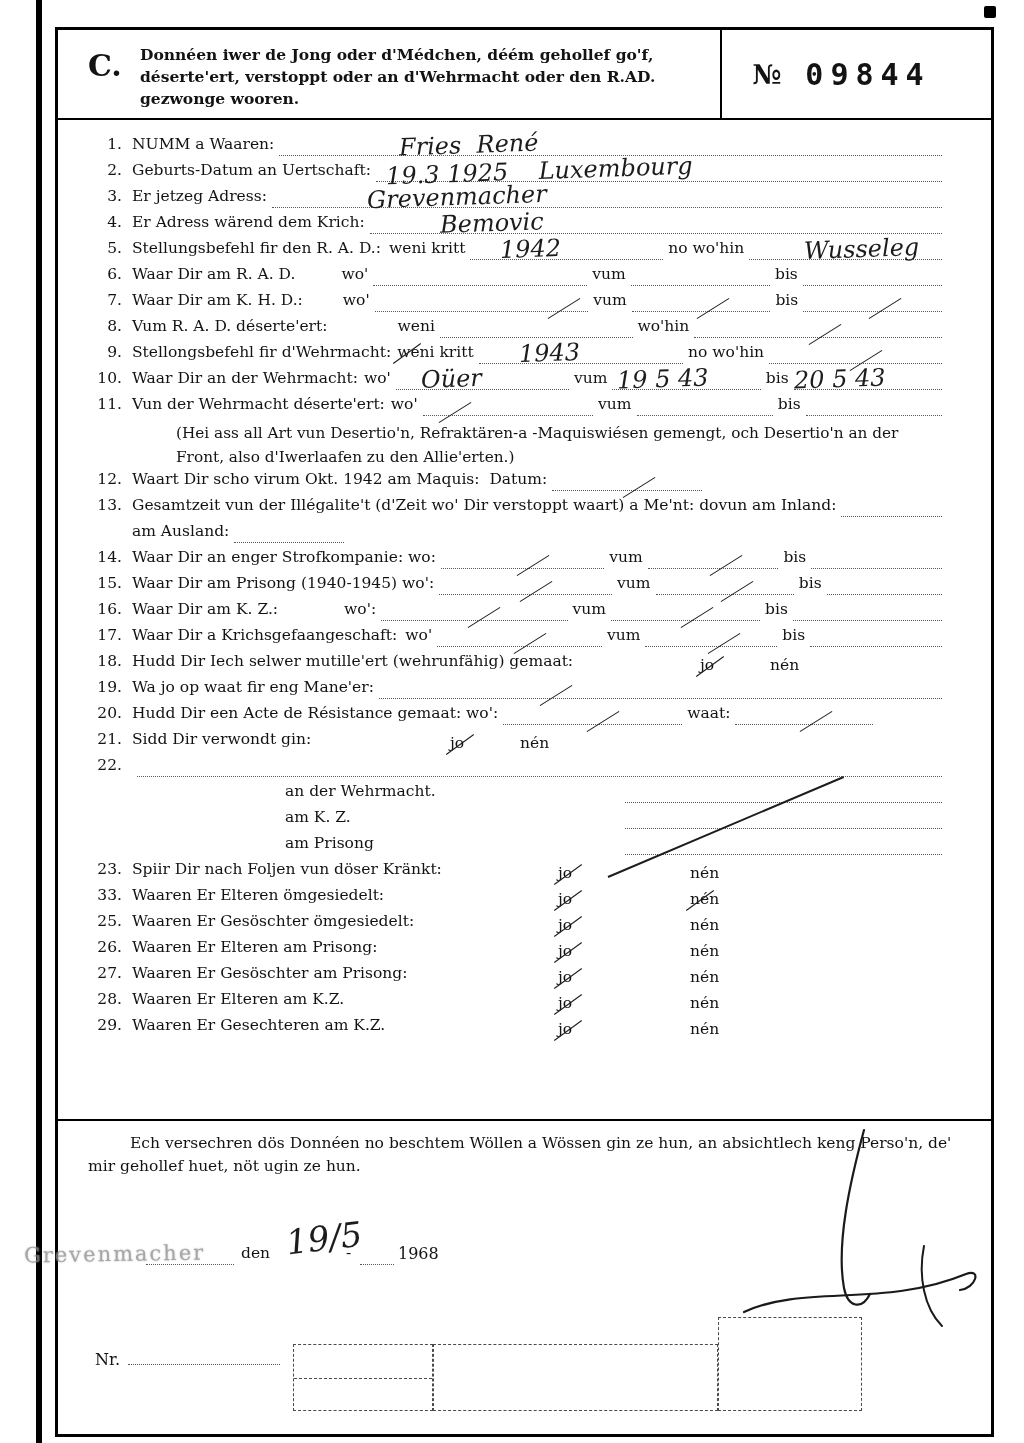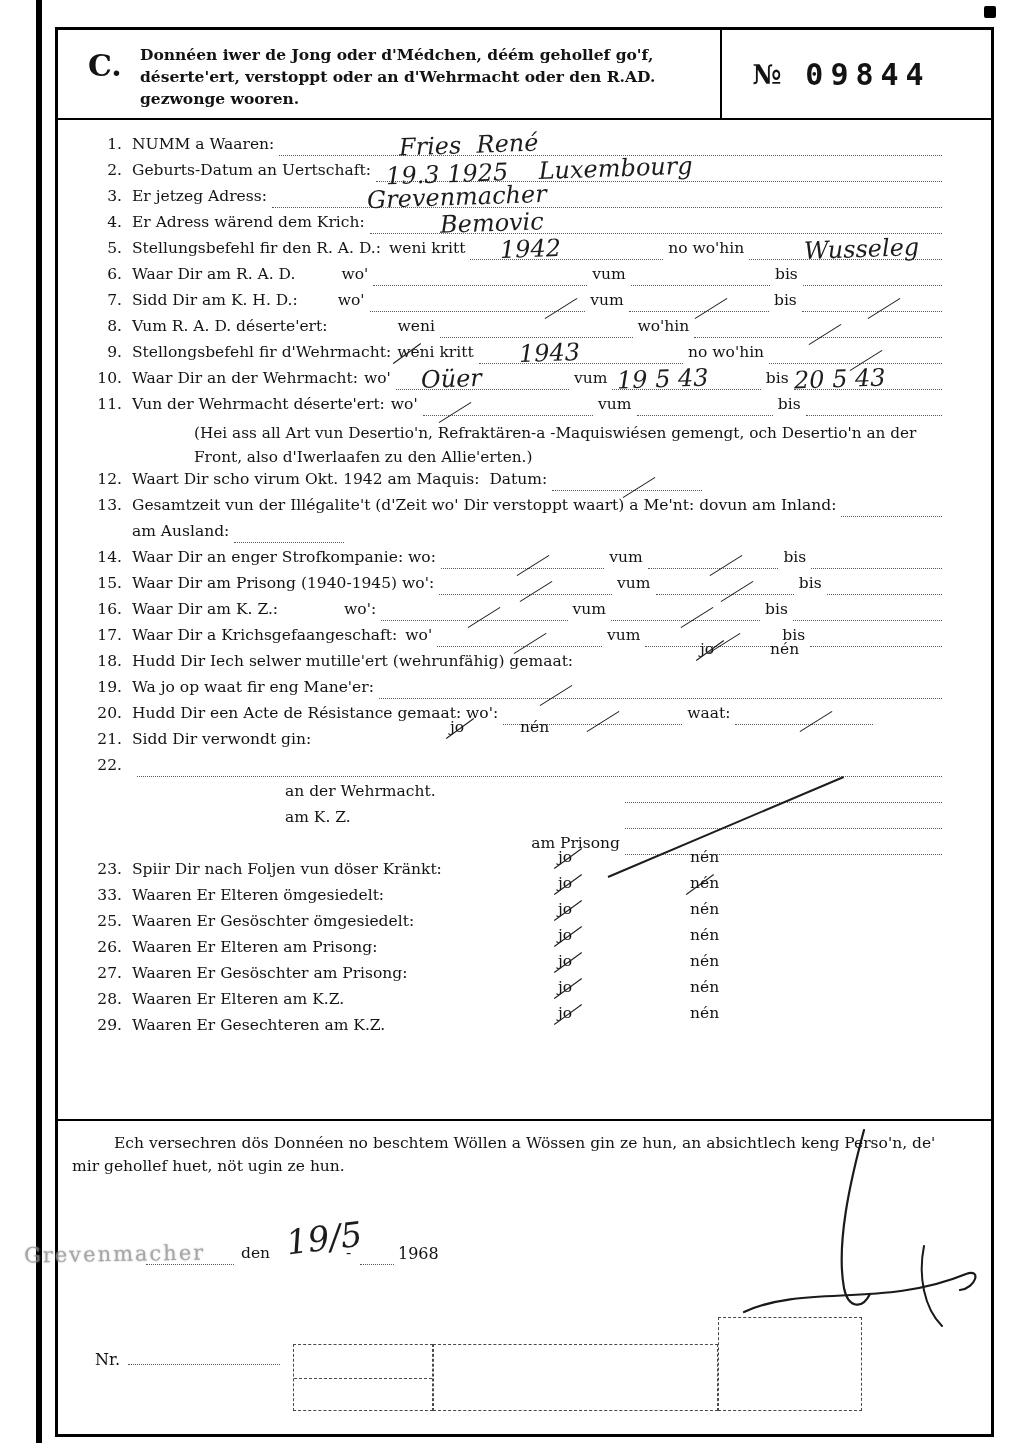--- a/index.html
+++ b/index.html
@@ -23,27 +23,27 @@
   .questions { position:absolute; top:92px; left:0; right:0; padding:13px 44px 0 30px; }
   .q-row { display:flex; align-items:baseline; min-height:26px; position:relative; font-size:15.5px; }
   .q-num { flex:0 0 34px; text-align:right; margin-right:10px; }
   .seg-lbl { white-space:pre; position:relative; }
   .seg-gap { display:inline-block; }
   .seg-dots { align-self:flex-end; margin:0 5px 5px 5px; height:4px; border-bottom:1.6px dotted #575757; position:relative; min-width:22px; }
   .hand { position:absolute; bottom:-4px; left:10px; font-family:"DejaVu Serif", serif; font-style:italic; font-size:20px; color:#1c1c1c; white-space:pre; transform:rotate(-2deg); z-index:2; }
   .hand.big { font-size:24px; }
   .slash { position:absolute; bottom:2px; left:45%; width:38px; height:0; border-top:1.9px solid #1d1d1d; transform:rotate(-32deg); z-index:2; }
   .has-slash::after { content:''; position:absolute; left:-7px; top:55%; width:34px; border-top:1.9px solid #1d1d1d; transform:rotate(-36deg); z-index:2; }
-  .seg-mark { position:absolute; bottom:20px; font-size:15.5px; }
-  .q-note { margin-left:62px; padding-right:10px; font-size:15.3px; line-height:1.6; }
+  .seg-mark { position:absolute; bottom:4px; font-size:15.5px; }
+  .q-note { margin-left:44px; padding-right:10px; font-size:15.3px; line-height:1.6; }
   .block-stroke { position:absolute; left:520px; top:120px; width:256px; height:0; border-top:2.2px solid #1d1d1d; transform:rotate(-23deg); transform-origin:left center; z-index:3; }
 
   
   .rule2 { position:absolute; left:0; right:0; top:1089px; border-top:2px solid #000; }
-  .declaration { position:absolute; left:14px; right:34px; top:1102px; font-size:15.5px; line-height:1.5; text-indent:42px; }
+  .declaration { position:absolute; left:30px; right:34px; top:1102px; font-size:15.5px; line-height:1.5; text-indent:42px; }
   .dateline { position:absolute; left:0; top:1204px; width:100%; height:64px; }
   .stamp { position:absolute; left:-34px; top:8px; color:#8a8a8a; font-size:21px; letter-spacing:2px; opacity:.75; text-shadow:0 0 2px #aaa; transform:rotate(-1deg); }
   .dl-dots { position:absolute; top:30px; border-bottom:1.6px dotted #575757; height:0; }
   .dl-d1 { left:88px; width:88px; }
   .dl-d2 { left:302px; width:34px; }
   .dl-den { position:absolute; left:183px; top:10px; font-size:15.5px; }
   .dl-hand { position:absolute; left:228px; top:-16px; font-family:"DejaVu Serif", serif; font-style:italic; font-size:34px; color:#1c1c1c; transform:rotate(-7deg); }
   .dl-dash { position:absolute; left:288px; top:10px; font-size:15.5px; }
   .dl-year { position:absolute; left:340px; top:10px; font-size:16px; }
   .signature { position:absolute; left:656px; top:1096px; }
@@ -121,21 +121,21 @@
         <span class="seg-gap" style="width: 46px;"></span>
         <span class="seg-lbl">wo'</span>
         <span class="seg-dots" style="flex-grow: 2;"></span>
         <span class="seg-lbl">vum</span>
         <span class="seg-dots" style="flex-grow: 1.3;"></span>
         <span class="seg-lbl">bis</span>
         <span class="seg-dots" style="flex-grow: 1.3;"></span>
       </div>
       <div class="q-row">
         <span class="q-num">7.</span>
-        <span class="seg-lbl">Sidd Dir am K. H. D.:</span>
+        <span class="seg-lbl">Waar Dir am K. H. D.:</span>
         <span class="seg-gap" style="width: 40px;"></span>
         <span class="seg-lbl">wo'</span>
         <span class="seg-dots" style="flex-grow: 2;">
           <span class="slash" style="left: 80%;"></span>
         </span>
         <span class="seg-lbl">vum</span>
         <span class="seg-dots" style="flex-grow: 1.3;">
           <span class="slash"></span>
         </span>
         <span class="seg-lbl">bis</span>
@@ -320,21 +320,21 @@
       </div>
       <div class="q-row">
         <span class="q-num"></span>
         <span class="seg-gap" style="width: 153px;"></span>
         <span class="seg-lbl" style="display: inline-block; width: 335px; white-space: normal;">am K. Z.</span>
         <span class="seg-dots" style="flex-grow: 1;"></span>
       </div>
       <div class="q-row">
         <span class="q-num"></span>
         <span class="seg-gap" style="width: 153px;"></span>
-        <span class="seg-lbl" style="display: inline-block; width: 335px; white-space: normal; text-align: right;">am Prisong</span>
+        <span class="seg-lbl" style="display: inline-block; width: 335px; white-space: normal;">am Prisong</span>
         <span class="seg-dots" style="flex-grow: 1;"></span>
       </div>
       <div class="q-row">
         <span class="q-num">23.</span>
         <span class="seg-lbl">Spiir Dir nach Foljen vun döser Kränkt:</span>
         <span class="seg-mark has-slash" style="left: 470px;">jo</span>
         <span class="seg-mark" style="left: 602px;">nén</span>
       </div>
       <div class="q-row">
         <span class="q-num">33.</span>

